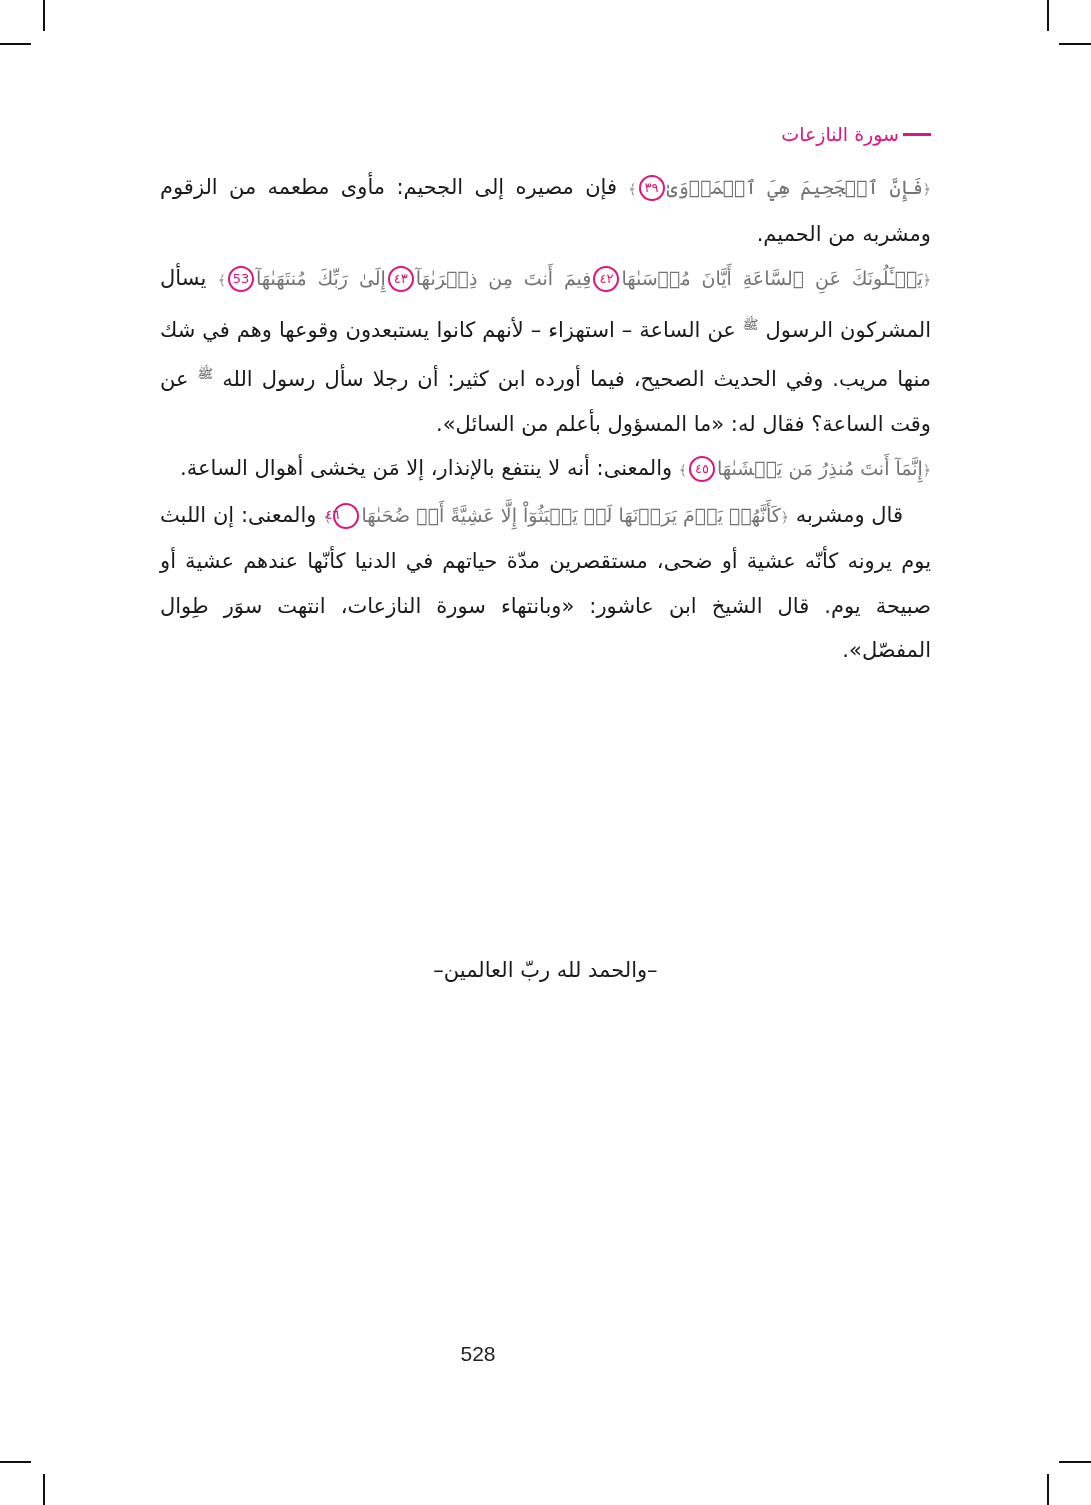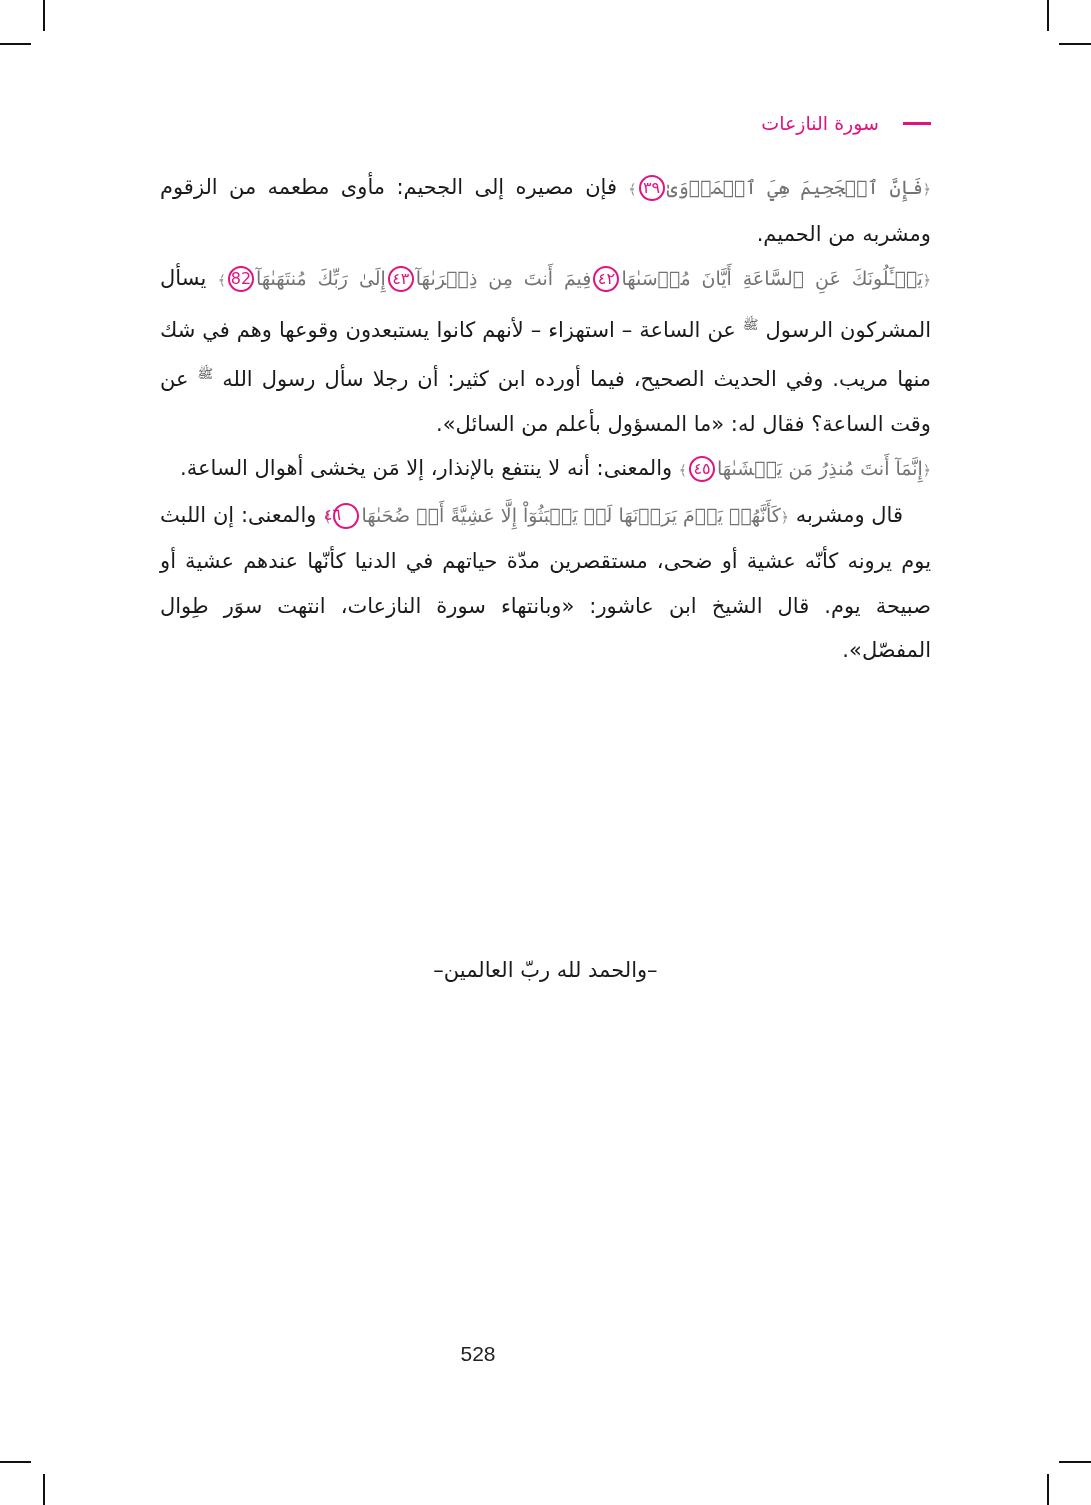--- a/index.html
+++ b/index.html
@@ -1,26 +1,26 @@
 <!DOCTYPE html>
 <html><head>
   <meta charset="utf-8">
   <style>
     html, body { margin: 0; padding: 0; background: #ffffff; }
     body { width: 1091px; height: 1505px; position: relative; overflow: hidden; font-family: "DejaVu Sans", sans-serif; color: #1a1a1a; }
     .crop { position: absolute; background: #111; }
-    .page-header { position: absolute; top: 112px; right: 160px; display: flex; align-items: center; direction: rtl; gap: 24px; }
+    .page-header { position: absolute; top: 123px; right: 160px; display: flex; align-items: center; direction: rtl; gap: 4px; }
     .header-rule { width: 28px; height: 3px; background: #e0147f; }
     .header-title { color: #e0147f; font-size: 19px; font-family: "DejaVu Sans", sans-serif; letter-spacing: 0.5px; }
     .body-text { position: absolute; top: 165px; left: 160px; width: 771px; direction: rtl; text-align: justify; text-align-last: right; font-size: 21px; line-height: 44.5px; font-family: "DejaVu Sans", sans-serif; }
     .para { margin: 0; }
     .para.indent { text-indent: 28px; }
     .verse { color: #737373; font-family: "DejaVu Serif", serif; font-size: 19px; }
     .bracket { color: #888; font-size: 14px; }
-    .ayah-num { display: inline-flex; align-items: center; justify-content: center; width: 26px; height: 26px; border: 2px solid #e0147f; border-radius: 50%; color: #e0147f; font-size: 16px; margin: 0 2px; vertical-align: middle; box-sizing: border-box; }
+    .ayah-num { display: inline-flex; align-items: center; justify-content: center; width: 26px; height: 26px; border: 2px solid #e0147f; border-radius: 50%; color: #e0147f; font-size: 13px; margin: 0 2px; vertical-align: middle; box-sizing: border-box; }
     .pbuh { font-size: 13px; color: #333; vertical-align: super; }
     .closing { position: absolute; top: 915px; left: 0; width: 1091px; text-align: center; direction: rtl; font-size: 21px; margin-top: 43px; }
     .page-number { position: absolute; top: 1342px; left: 0; width: 956px; text-align: center; font-family: "Liberation Sans", sans-serif; font-size: 21px; color: #222; }
   </style>
 </head>
 <body>
 
 <div class="crop" style="left:43px;top:0;width:1.5px;height:31px;"></div>
 <div class="crop" style="left:0;top:43px;width:31px;height:1.5px;"></div>
 <div class="crop" style="left:1047px;top:0;width:1.5px;height:31px;"></div>
@@ -38,21 +38,21 @@
 <div class="body-text">
 
   <p class="para">
     <span class="bracket">﴿</span><span class="verse">فَإِنَّ ٱلۡجَحِيمَ هِيَ ٱلۡمَأۡوَىٰ</span><span class="ayah-num">٣٩</span><span class="bracket">﴾</span>
     <span>فإن مصيره إلى الجحيم: مأوى مطعمه من الزقوم ومشربه من الحميم.</span>
   </p>
 
 
 
   <p class="para">
-    <span class="bracket">﴿</span><span class="verse">يَسۡـَٔلُونَكَ عَنِ ٱلسَّاعَةِ أَيَّانَ مُرۡسَىٰهَا</span><span class="ayah-num">٤٢</span><span class="verse">فِيمَ أَنتَ مِن ذِكۡرَىٰهَآ</span><span class="ayah-num">٤٣</span><span class="verse">إِلَىٰ رَبِّكَ مُنتَهَىٰهَآ</span><span class="ayah-num">82</span><span class="bracket">﴾</span>
+    <span class="bracket">﴿</span><span class="verse">يَسۡـَٔلُونَكَ عَنِ ٱلسَّاعَةِ أَيَّانَ مُرۡسَىٰهَا</span><span class="ayah-num">٤٢</span><span class="verse">فِيمَ أَنتَ مِن ذِكۡرَىٰهَآ</span><span class="ayah-num">٤٣</span><span class="verse">إِلَىٰ رَبِّكَ مُنتَهَىٰهَآ</span><span class="ayah-num">53</span><span class="bracket">﴾</span>
     <span>يسأل المشركون الرسول</span>
     <span class="pbuh">ﷺ</span>
     <span>عن الساعة – استهزاء – لأنهم كانوا يستبعدون وقوعها وهم في شك منها مريب. وفي الحديث الصحيح، فيما أورده ابن كثير: أن رجلا سأل رسول الله</span>
     <span class="pbuh">ﷺ</span>
     <span>عن وقت الساعة؟ فقال له: «ما المسؤول بأعلم من السائل».</span>
   </p>
 
   <p class="para">
     <span class="bracket">﴿</span><span class="verse">إِنَّمَآ أَنتَ مُنذِرُ مَن يَخۡشَىٰهَا</span><span class="ayah-num">٤٥</span><span class="bracket">﴾</span>
     <span>والمعنى: أنه لا ينتفع بالإنذار، إلا مَن يخشى أهوال الساعة.</span>

